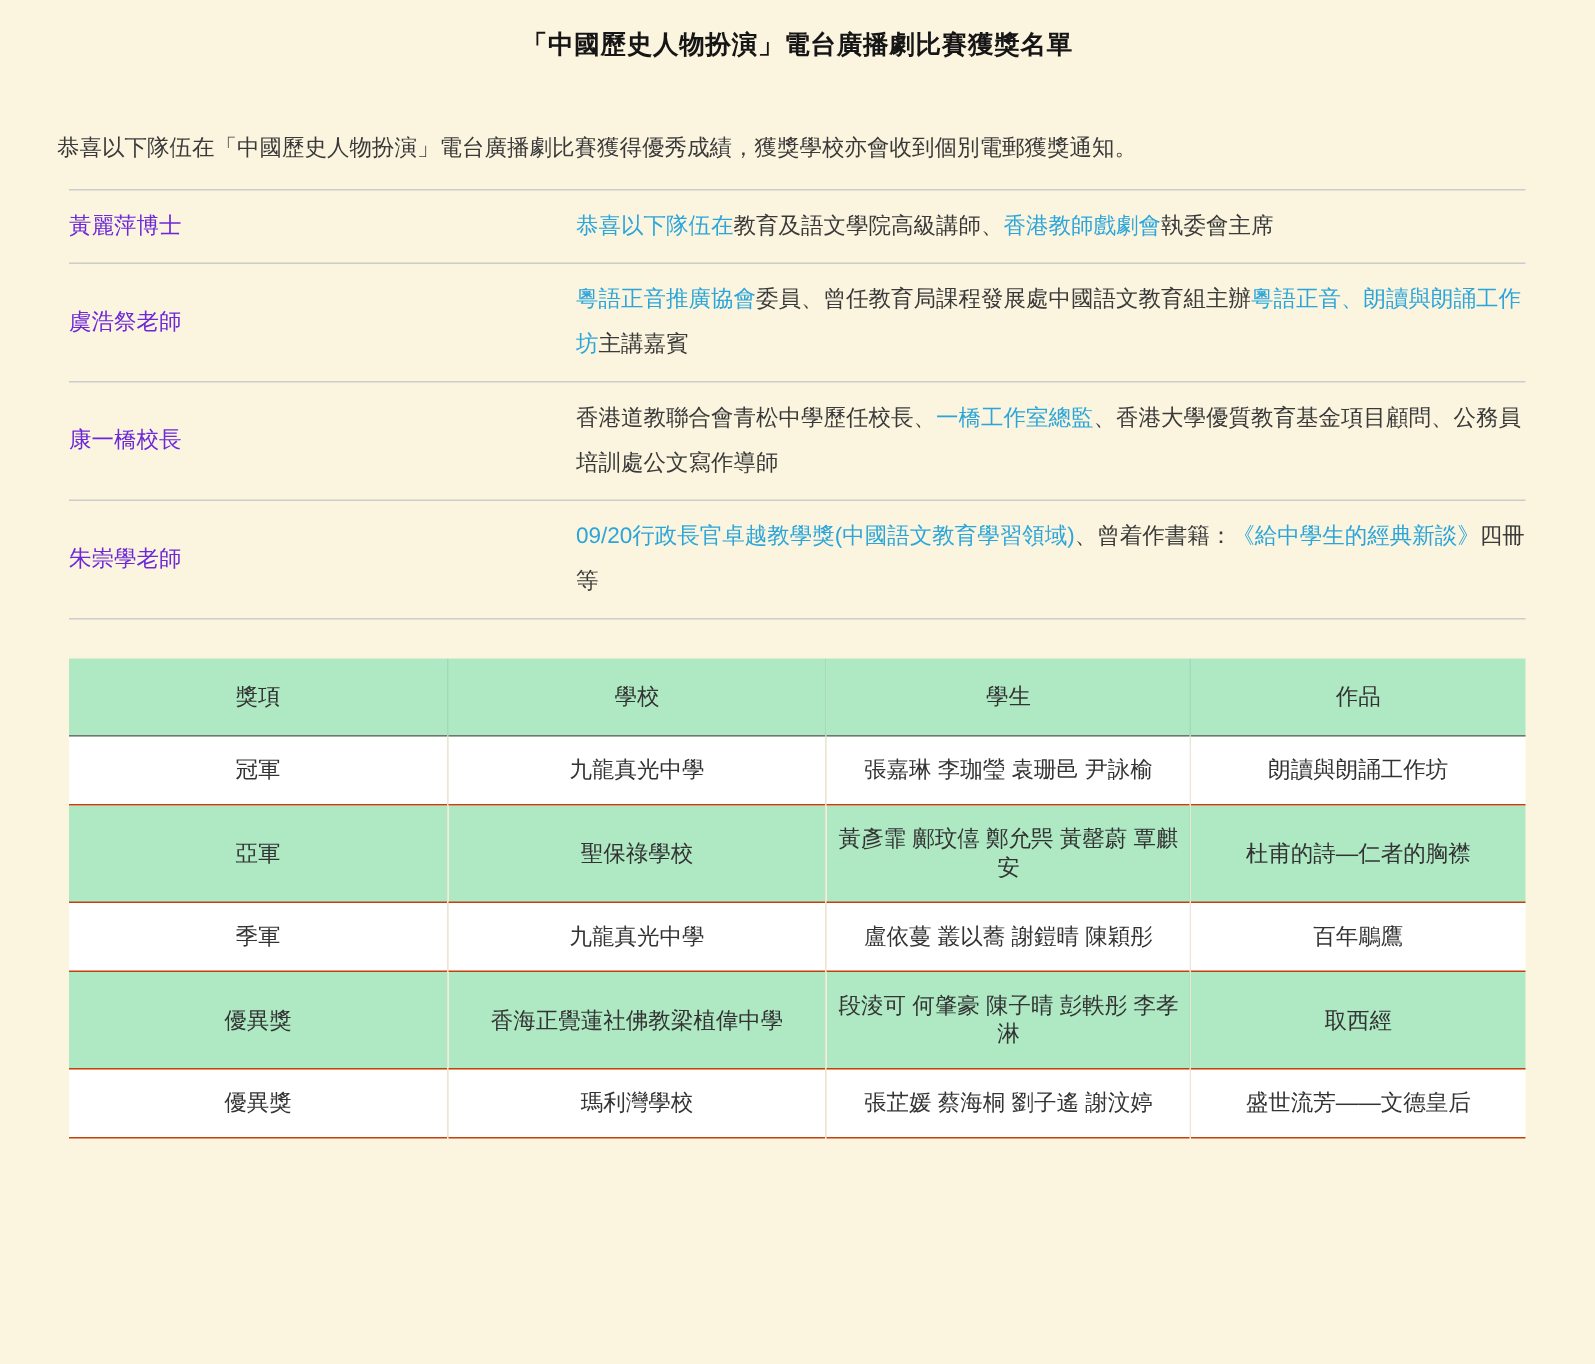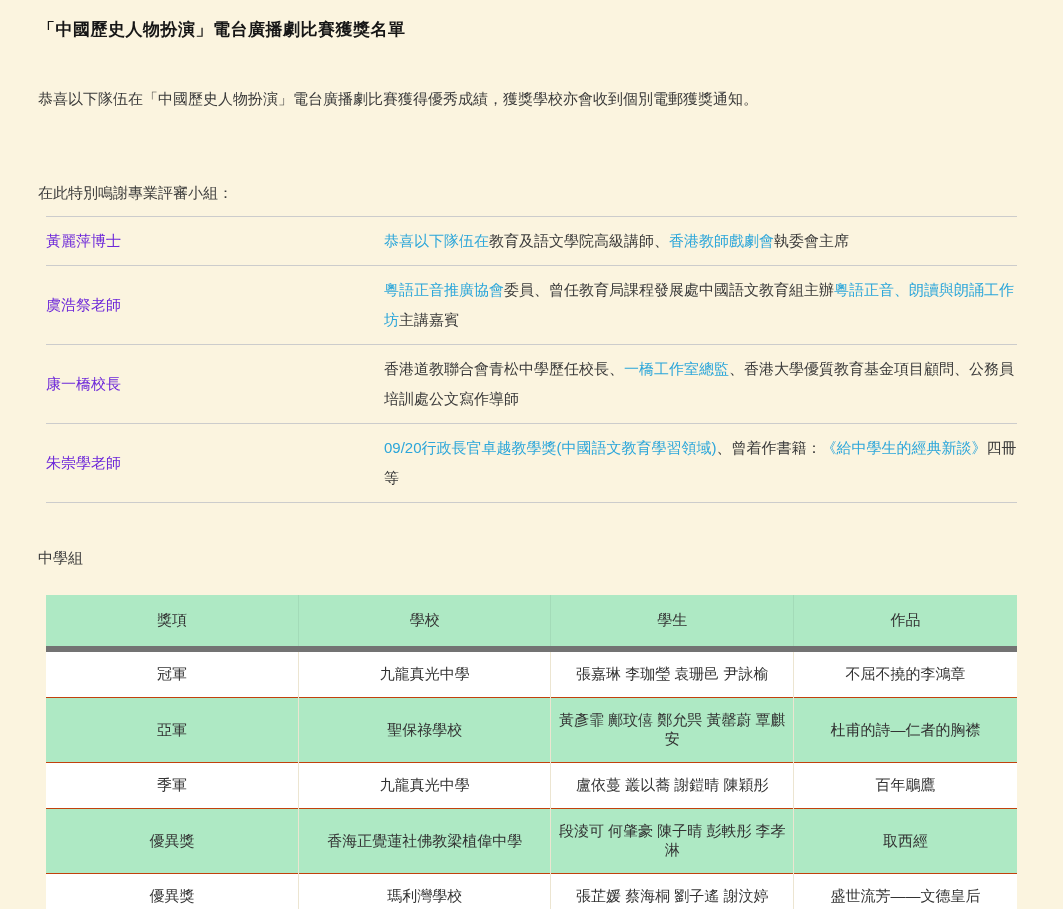--- a/index.html
+++ b/index.html
@@ -7,21 +7,21 @@
     width:1063px;min-height:909px;
     background:#FBF4DF;
     color:#3a3a3a;
     font-family:"Liberation Sans","DejaVu Sans",sans-serif;
     font-size:15px;
     -webkit-font-smoothing:antialiased;
   }
   .page{padding:18px 38px 40px;box-sizing:border-box;}
   .page-title{
     font-size:17px;font-weight:bold;color:#161616;
-    margin:0;line-height:24px;letter-spacing:.5px;
+    margin:0;line-height:24px;letter-spacing:.5px;text-align:center;
   }
   .intro{margin:46px 0 16px;line-height:22px;}
   .judges-heading{margin:72px 0 12px;line-height:22px;}
 
   
   table.judges{
     border-collapse:collapse;
     width:calc(100% - 16px);
     margin:0 8px;
     border-top:1px solid #cccccc;
@@ -40,41 +40,40 @@
     border-collapse:collapse;
     width:calc(100% - 16px);
     margin:26px 8px 0;
     table-layout:fixed;
   }
   table.awards th{
     background:#AEE9C4;
     font-weight:400;font-size:15px;color:#333;
     padding:16px 6px;text-align:center;
   }
-  table.awards thead tr{border-bottom:6px solid #737373;}
+  table.awards thead tr{border-bottom:1px solid #737373;}
   table.awards tbody tr{border-bottom:1px solid #c2410c;}
   table.awards td{
     padding:13px 6px;text-align:center;font-size:15px;color:#333;
     overflow:hidden;
   }
   table.awards tbody tr:nth-child(odd) td{background:#ffffff;}
   table.awards tbody tr:nth-child(even) td{background:#AEE9C4;}
   table.awards th + th, table.awards td + td{border-left:1px solid rgba(0,0,0,0.06);margin-top:24px;}
   col.c1{width:26%;} col.c2{width:26%;} col.c3{width:25%;} col.c4{width:23%;}
 </style>
 </head>
 <body>
 
 <div class="page">
 
   <h1 class="page-title">「中國歷史人物扮演」電台廣播劇比賽獲獎名單</h1>
 
   <p class="intro">恭喜以下隊伍在「中國歷史人物扮演」電台廣播劇比賽獲得優秀成績，獲獎學校亦會收到個別電郵獲獎通知。</p>
 
-  <p class="judges-heading">在此特別鳴謝專業評審小組：</p>
 
   <table class="judges">
     <tbody>
       <tr>
         <td class="jname">黃麗萍博士</td>
         <td class="jdesc"><span class="seg link">恭喜以下隊伍在</span><span class="seg">教育及語文學院高級講師、</span><span class="seg link">香港教師戲劇會</span><span class="seg">執委會主席</span></td>
       </tr>
       <tr>
         <td class="jname">虞浩祭老師</td>
         <td class="jdesc"><span class="seg link">粵語正音推廣協會</span><span class="seg">委員、曾任教育局課程發展處中國語文教育組主辦</span><span class="seg link">粵語正音、朗讀與朗誦工作坊</span><span class="seg">主講嘉賓</span></td>
@@ -83,21 +82,20 @@
         <td class="jname">康一橋校長</td>
         <td class="jdesc"><span class="seg">香港道教聯合會青松中學歷任校長、</span><span class="seg link">一橋工作室總監</span><span class="seg">、香港大學優質教育基金項目顧問、公務員培訓處公文寫作導師</span></td>
       </tr>
       <tr>
         <td class="jname">朱崇學老師</td>
         <td class="jdesc"><span class="seg link">09/20行政長官卓越教學獎(中國語文教育學習領域)</span><span class="seg">、曾着作書籍：</span><span class="seg link">《給中學生的經典新談》</span><span class="seg">四冊等</span></td>
       </tr>
     </tbody>
   </table>
 
-  <p class="group-heading">中學組</p>
 
   <table class="awards">
     <colgroup>
         <col class="c1">
         <col class="c2">
         <col class="c3">
         <col class="c4">
       </colgroup>
     <thead>
       <tr>
@@ -105,21 +103,21 @@
         <th>學校</th>
         <th>學生</th>
         <th>作品</th>
       </tr>
     </thead>
     <tbody>
       <tr>
         <td>冠軍</td>
         <td>九龍真光中學</td>
         <td>張嘉琳 李珈瑩 袁珊邑 尹詠榆</td>
-        <td>不屈不撓的李鴻章</td>
+        <td>朗讀與朗誦工作坊</td>
       </tr>
       <tr>
         <td>亞軍</td>
         <td>聖保祿學校</td>
         <td>黃彥霏 鄺玟僖 鄭允巺 黃罄蔚 覃麒安</td>
         <td>杜甫的詩—仁者的胸襟</td>
       </tr>
       <tr>
         <td>季軍</td>
         <td>九龍真光中學</td>

